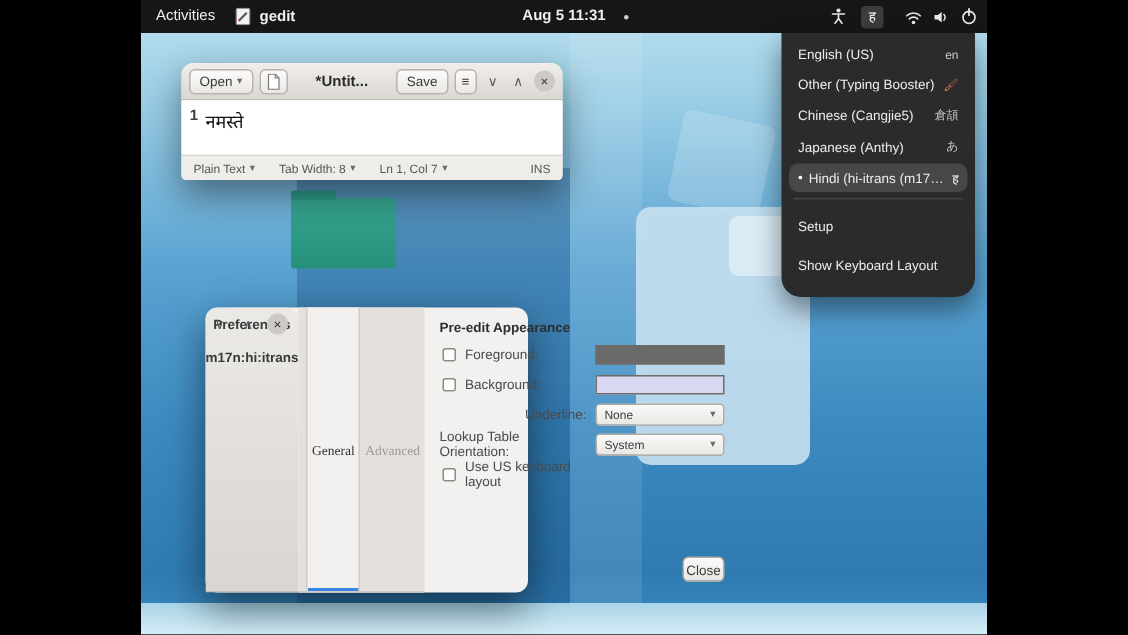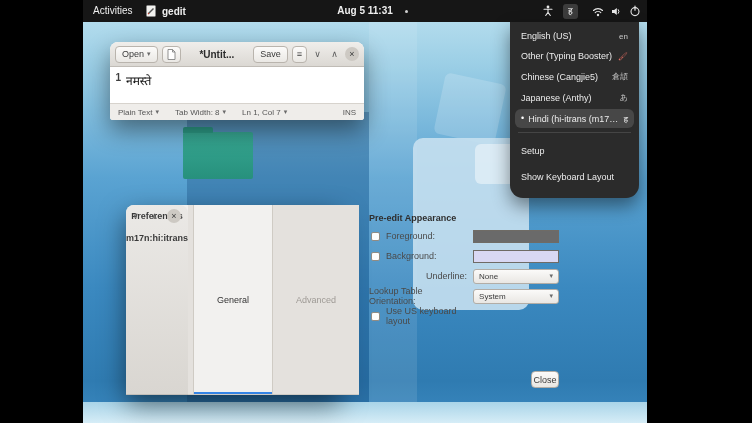--- a/index.html
+++ b/index.html
@@ -1,18 +1,18 @@
 <!DOCTYPE html>
 <html><head>
 <meta charset="utf-8">
 <style>
   * { margin:0; padding:0; box-sizing:border-box; }
   body { background:#000; font-family:"Liberation Sans","DejaVu Sans",sans-serif; }
   .stage { position:relative; width:752px; height:423px; background:#000; overflow:hidden; }
-  .desktop { position:absolute; left:83px; top:0; width:564px; height:423px; overflow:hidden; }
+  .desktop { position:absolute; left:94px; top:0; width:564px; height:423px; overflow:hidden; }
 
   
   .wp-base { position:absolute; inset:0;
     background:linear-gradient(180deg,#bee2f0 0%,#9ccfe6 15%,#5aa3d2 42%,#3b89c0 68%,#2f7bb1 90%,#3b89c0 100%); }
   .wp-col { position:absolute; left:286px; top:22px; width:48px; bottom:20px; background:rgba(255,255,255,.10); }
   .wp-dark { position:absolute; left:104px; top:112px; width:182px; height:290px; background:rgba(23,77,128,.35); }
   .wp-folder { position:absolute; left:100px; top:132px; width:70px; height:47px;
     background:linear-gradient(180deg,#37a893,#27907c); border-radius:2px; }
   .wp-folder::before { content:""; position:absolute; left:0; top:-5px; width:30px; height:6px;
     background:#2d9b86; border-radius:2px 2px 0 0; }
@@ -73,21 +73,21 @@
   .ins { margin-left:auto; margin-right:0; }
 
   
   .prefs { position:absolute; left:43px; top:205px; width:215px; height:190px; background:#f2f1ef;
     border-radius:8px; box-shadow:0 10px 26px rgba(0,0,0,.5); z-index:4; display:flex; flex-direction:row; }
   .p-header { flex:0 0 22px; background:linear-gradient(#ebe9e6,#d9d6d1); border-bottom:1px solid #c2beb8;
     border-radius:8px 8px 0 0; position:relative; }
   .p-title { text-align:center; line-height:22px; font-size:9px; font-weight:700; color:#3a3a3a; }
   .p-ctl { position:absolute; right:7px; top:0; height:22px; display:flex; align-items:center; gap:6px; }
   .p-tabs { flex:0 0 21px; background:#e4e1dd; border-bottom:1px solid #cfcbc4; display:flex; align-items:stretch; padding-left:5px; }
-  .tab { padding:0 23px; display:flex; align-items:center; font-size:9px; color:#5a5a5a; }
+  .tab { padding:0 3px; display:flex; align-items:center; font-size:9px; color:#5a5a5a;font-family:Liberation Serif, serif; }
   .tab.active { background:#f2f1ef; color:#333; box-shadow:inset 0 -2px 0 #3584e4;
     border-left:1px solid #cfcbc4; border-right:1px solid #cfcbc4; }
   .tab.inactive { color:#9e9a95; }
   .p-body { position:relative; flex:1; padding:5px 10px; font-size:9px; color:#4a4a4a; }
   .sec-h { font-weight:700; color:#2e2e2e; margin:3px 0 6px; }
   .prow { display:flex; align-items:center; margin-bottom:6px; height:14px; }
   .lb { flex:0 0 104px; display:flex; align-items:center; }
   .lb.r { justify-content:flex-end; padding-right:6px; }
   .cb { width:9px; height:9px; border:1px solid #8f8b84; border-radius:2px; background:#fdfdfc; margin:0 6px 0 2px; flex:0 0 9px; }
   .swatch { width:86px; height:13px; border:1px solid #6f6b65; }

